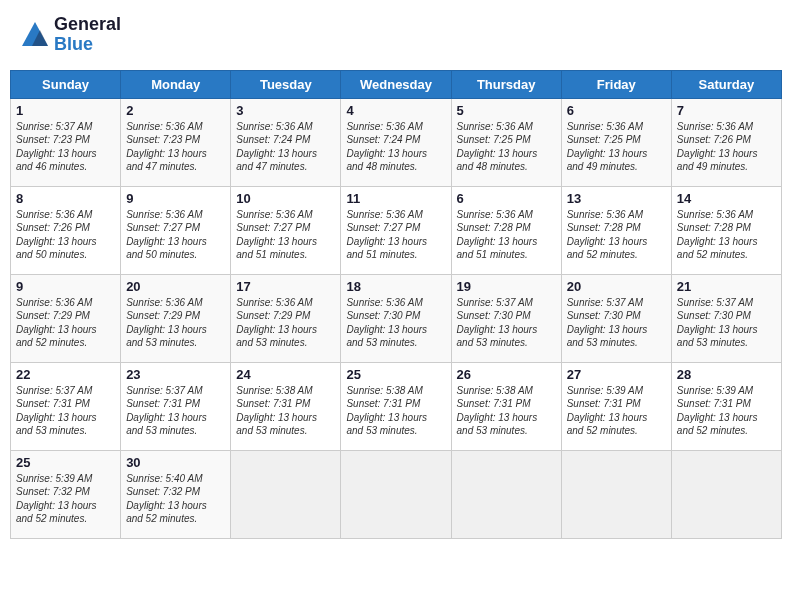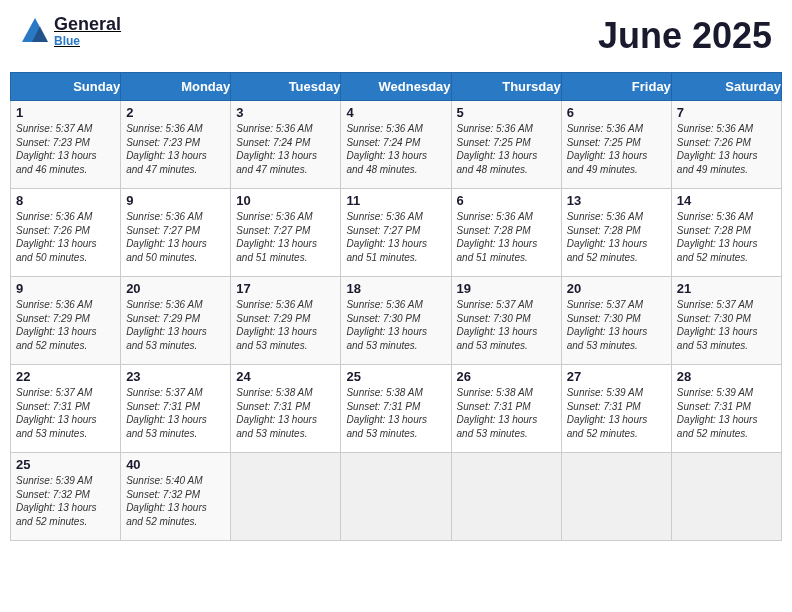--- a/index.html
+++ b/index.html
@@ -14,34 +14,33 @@
       display: flex;
       justify-content: space-between;
       align-items: flex-start;
       margin-bottom: 10px;
       padding: 5px 10px;
     }
     .logo {
       display: flex;
       align-items: center;
       gap: 4px;
-      text-decoration: underline;
     }
     .logo-text {
       display: flex;
       flex-direction: column;
       line-height: 1.1;
     }
     .logo-general {
       font-size: 18px;
       font-weight: bold;
       color: #1a1a2e;
     }
     .logo-blue {
-      font-size: 12px;
+      font-size: 18px;
       font-weight: bold;
       color: #2979c4;
     }
     .logo-icon {
       width: 30px;
       height: 30px;
     }
     .title-block {
       text-align: right;
     }
@@ -57,22 +56,22 @@
     table {
       width: 100%;
       border-collapse: collapse;
       table-layout: fixed;
     }
     thead tr th {
       background-color: #2979c4;
       color: #fff;
       font-size: 13px;
       font-weight: bold;
-      padding: 6px 0;
-      text-align: right;
+      padding: 6px 16px;
+      text-align: center;
       border: 1px solid #2165a8;
     }
     tbody tr td {
       border: 1px solid #ccc;
       vertical-align: top;
       padding: 4px 5px;
       font-size: 10px;
       color: #333;
       height: 88px;
       background: #fff;
@@ -105,21 +104,20 @@
     <svg class="logo-icon" viewBox="0 0 30 30">
       <polygon points="15,2 28,26 2,26" fill="#2979c4"></polygon>
       <polygon points="20,10 28,26 12,26" fill="#1a1a2e" opacity="0.4"></polygon>
     </svg>
     <div class="logo-text">
       <span class="logo-general">General</span>
       <span class="logo-blue">Blue</span>
     </div>
   </div>
   <div class="title-block">
-    <div class="title-month">June 2025</div>
   </div>
 </div>
 
 <table>
   <thead>
     <tr>
       <th>Sunday</th>
       <th>Monday</th>
       <th>Tuesday</th>
       <th>Wednesday</th>
@@ -253,21 +251,21 @@
         <span class="day-info">Sunrise: 5:39 AM<br>Sunset: 7:31 PM<br>Daylight: 13 hours and 52 minutes.</span>
       </td>
     </tr>
 
     <tr>
       <td>
         <span class="day-num">25</span>
         <span class="day-info">Sunrise: 5:39 AM<br>Sunset: 7:32 PM<br>Daylight: 13 hours and 52 minutes.</span>
       </td>
       <td>
-        <span class="day-num">40</span>
+        <span class="day-num">30</span>
         <span class="day-info">Sunrise: 5:40 AM<br>Sunset: 7:32 PM<br>Daylight: 13 hours and 52 minutes.</span>
       </td>
       <td class="empty-cell"></td>
       <td class="empty-cell"></td>
       <td class="empty-cell"></td>
       <td class="empty-cell"></td>
       <td class="empty-cell"></td>
     </tr>
   </tbody>
 </table>

